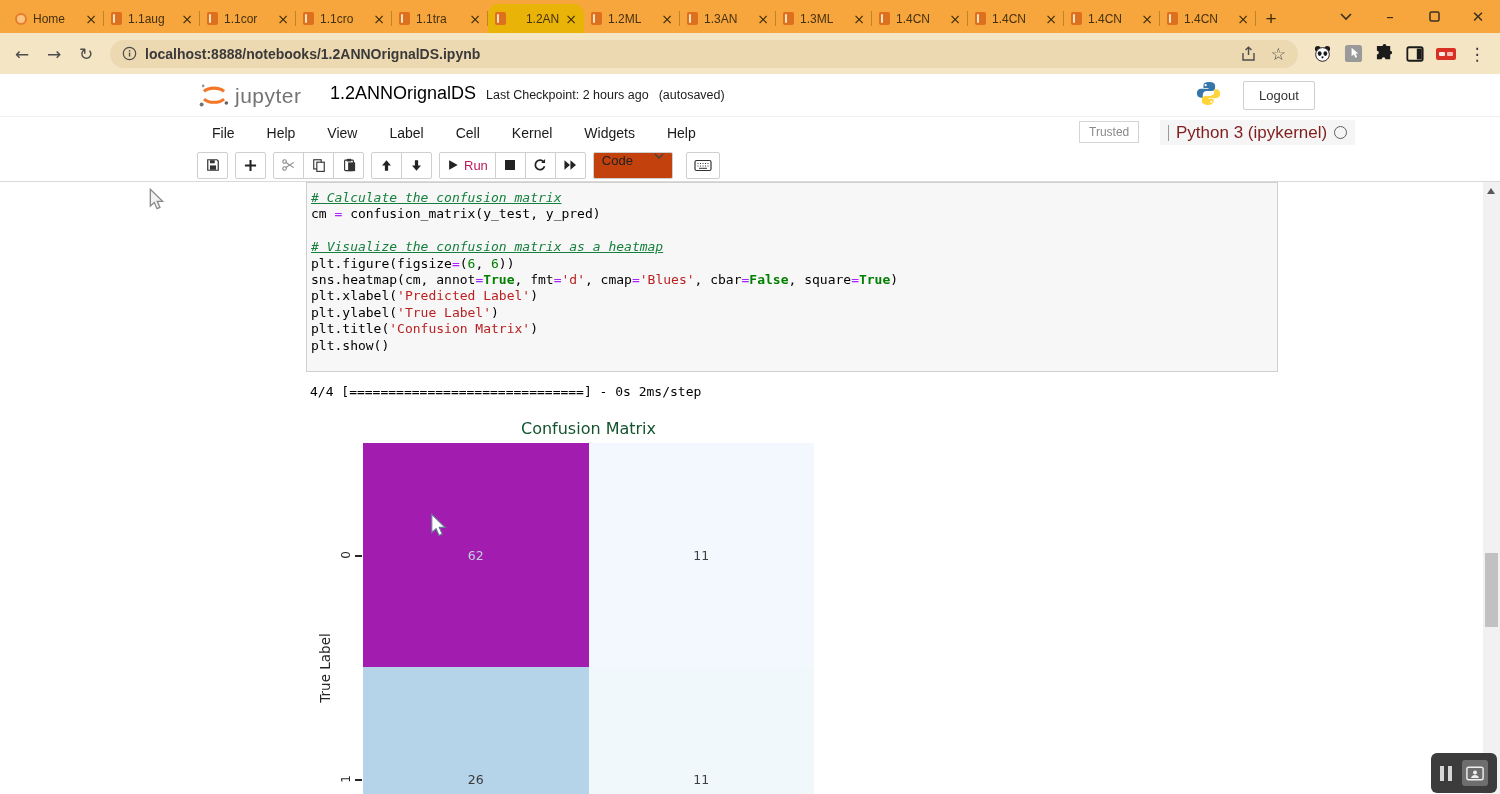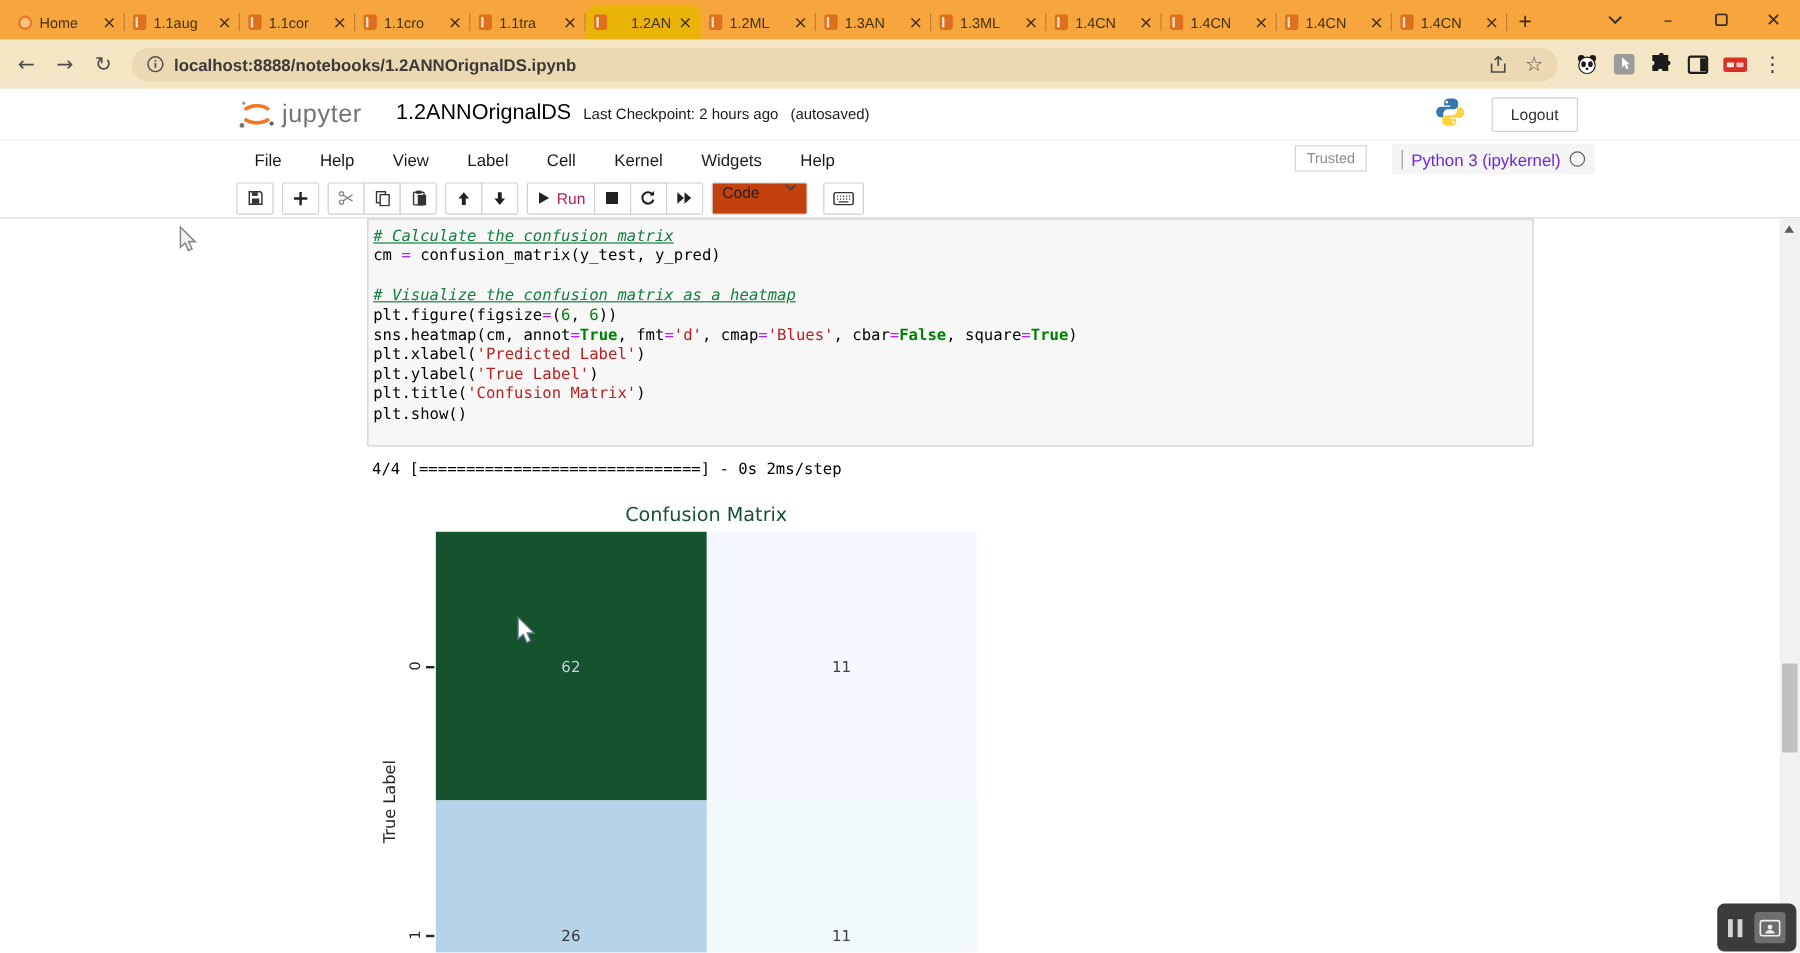--- a/index.html
+++ b/index.html
@@ -54,21 +54,21 @@
 
   
   .jmenu{ position:absolute; left:0; top:116px; right:0; height:33px; background:#fff;
           border-top:1px solid #efefef; display:flex; align-items:center; padding-left:196px; }
   .mitem{ padding:0 16px; font-size:14px; color:#1a1a1a; }
   .trusted{ position:absolute; left:1079px; top:121px; padding:3px 9px; border:1px solid #d4d4d4;
             font-size:12px; color:#8a8a8a; background:#fff; }
   .kernelind{ position:absolute; left:1160px; top:120px; height:25px; display:flex;
               align-items:center; gap:7px; background:#f5f5f5; padding:0 8px; }
   .kbar{ width:1px; height:16px; background:#9a9a9a; }
-  .kname{ font-size:14px; color:#6d28d9; }
+  .kname{ font-size:17px; color:#7f1d1d; }
   .kcircle{ width:13px; height:13px; border:1.5px solid #5f5f5f; border-radius:50%; }
 
   
   .jtoolbar{ position:absolute; left:0; top:149px; right:0; height:33px; background:#fff;
              border-bottom:1px solid #dadada; display:flex; align-items:center; gap:7px;
              padding-left:197px; }
   .grp{ display:flex; }
   .tbtn{ height:27px; min-width:31px; border:1px solid #cfcfcf; background:#fff; border-radius:2px;
          display:flex; align-items:center; justify-content:center; gap:5px; padding:0 7px;
          color:#333; }
@@ -403,21 +403,21 @@
   </div>
 
   <div class="cell">
     <div class="code" id="code-lines"><div class="code-line"><span class="cm"># Calculate the confusion matrix</span></div><div class="code-line"><span class="pl">cm </span><span class="op">=</span><span class="pl"> confusion_matrix(y_test, y_pred)</span></div><div class="code-line"></div><div class="code-line"><span class="cm"># Visualize the confusion matrix as a heatmap</span></div><div class="code-line"><span class="pl">plt.figure(figsize</span><span class="op">=</span><span class="pl">(</span><span class="num">6</span><span class="pl">, </span><span class="num">6</span><span class="pl">))</span></div><div class="code-line"><span class="pl">sns.heatmap(cm, annot</span><span class="op">=</span><span class="kw">True</span><span class="pl">, fmt</span><span class="op">=</span><span class="str">'d'</span><span class="pl">, cmap</span><span class="op">=</span><span class="str">'Blues'</span><span class="pl">, cbar</span><span class="op">=</span><span class="kw">False</span><span class="pl">, square</span><span class="op">=</span><span class="kw">True</span><span class="pl">)</span></div><div class="code-line"><span class="pl">plt.xlabel(</span><span class="str">'Predicted Label'</span><span class="pl">)</span></div><div class="code-line"><span class="pl">plt.ylabel(</span><span class="str">'True Label'</span><span class="pl">)</span></div><div class="code-line"><span class="pl">plt.title(</span><span class="str">'Confusion Matrix'</span><span class="pl">)</span></div><div class="code-line"><span class="pl">plt.show()</span></div></div>
   </div>
 
   <div class="progress">4/4 [==============================] - 0s 2ms/step</div>
 
   <div class="plot-title">Confusion Matrix</div>
   <div class="heatmap" id="heatmap">
-      <div class="hm-cell" style="background: #14532d;">
+      <div class="hm-cell" style="background: #a21caf;">
         <span class="hm-val" style="color: rgb(195, 206, 221);">62</span>
       </div>
       <div class="hm-cell" style="background: rgb(242, 248, 253);">
         <span class="hm-val" style="color: rgb(63, 63, 63);">11</span>
       </div>
       <div class="hm-cell" style="background: rgb(182, 212, 233);">
         <span class="hm-val" style="color: rgb(58, 58, 58);">26</span>
       </div>
       <div class="hm-cell" style="background: rgb(241, 248, 252);">
         <span class="hm-val" style="color: rgb(63, 63, 63);">11</span>

